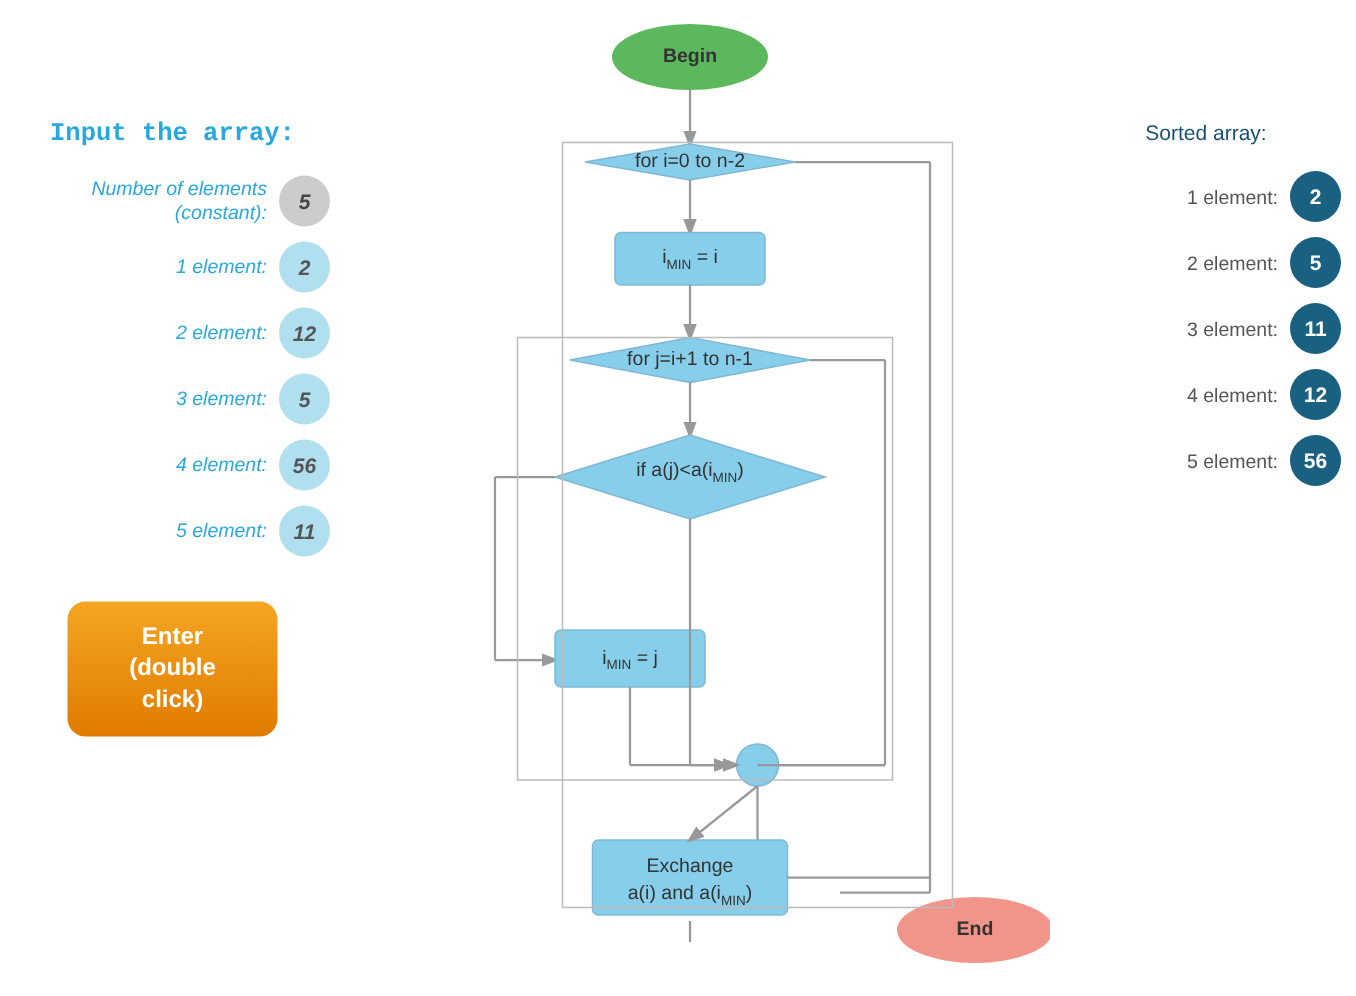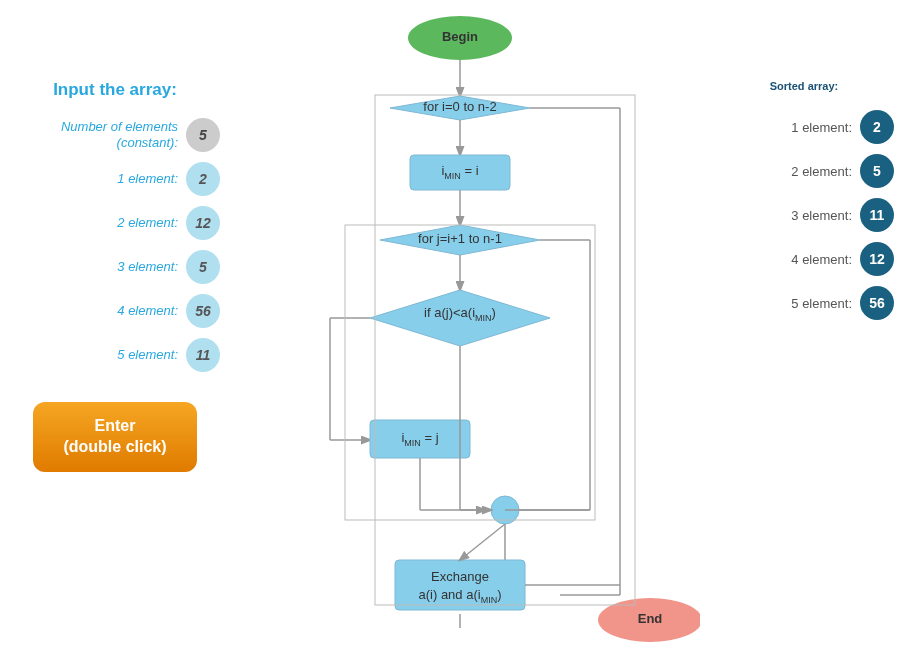--- a/index.html
+++ b/index.html
@@ -18,20 +18,21 @@
       left: 10px;
       top: 80px;
       width: 210px;
     }
     .panel-title {
       color: #29a8e0;
       font-size: 17px;
       font-weight: bold;
       text-align: center;
       margin-bottom: 18px;
+      font-family: Liberation Mono, monospace;
     }
     .input-row {
       display: flex;
       align-items: center;
       justify-content: flex-end;
       margin-bottom: 10px;
       gap: 8px;
       font-style: italic;
     }
     .input-label {
@@ -63,40 +64,40 @@
 
     .enter-btn {
       background: linear-gradient(to bottom, #f5a623, #e07b00);
       color: #fff;
       font-size: 16px;
       font-weight: bold;
       border: none;
       border-radius: 12px;
       padding: 14px 20px;
       margin-top: 30px;
-      width: 164px;
+      width: 140px;
       cursor: pointer;
       text-align: center;
       display: block;
       margin-left: auto;
       margin-right: auto;
       line-height: 1.3;
     }
 
     
     .right-panel {
       position: absolute;
       right: 10px;
       top: 80px;
       width: 180px;
     }
     .sorted-title {
       color: #1a5276;
-      font-size: 11px;
-      font-weight: bold;
+      font-size: 14px;
+      font-weight: normal;
       text-align: center;
       margin-bottom: 18px;
     }
     .sorted-row {
       display: flex;
       align-items: center;
       justify-content: flex-end;
       margin-bottom: 10px;
       gap: 8px;
     }

